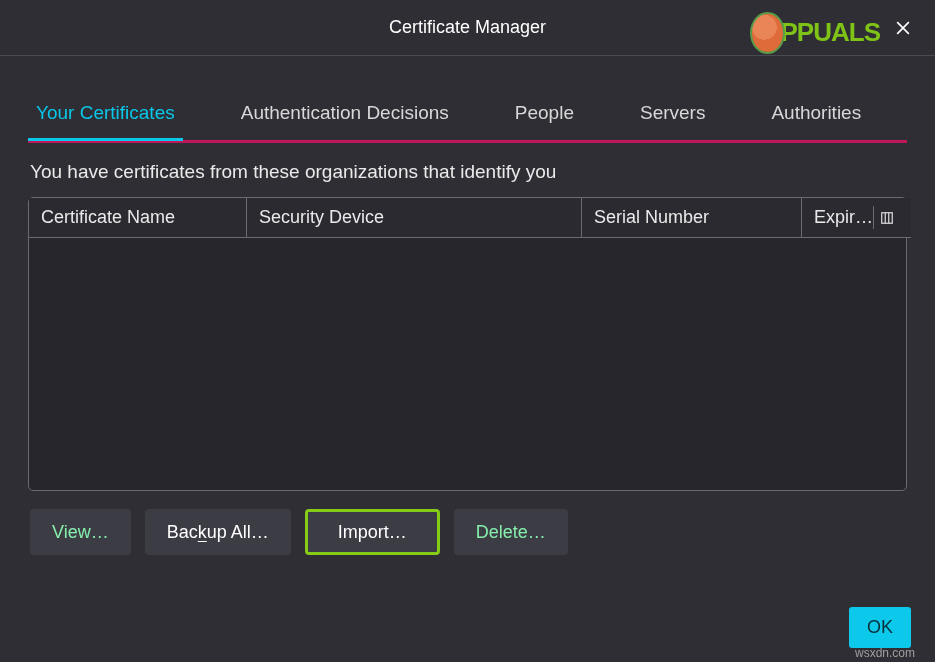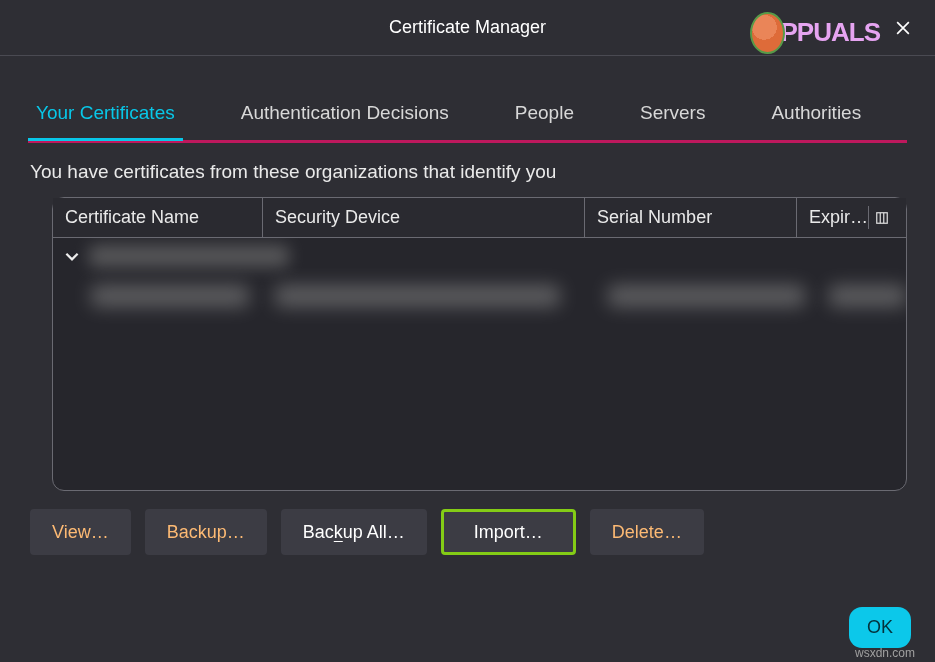--- a/index.html
+++ b/index.html
@@ -50,21 +50,21 @@
       pointer-events: none;
     }
     .logo-watermark .avatar {
       width: 42px; height: 42px;
       border-radius: 50%;
       background: radial-gradient(circle at 40% 35%, #f58a5a 0 40%, #e86f3a 40%);
       border: 2px solid #5aa04a;
       position: relative;
     }
     .logo-watermark .txt {
-      font-size: 26px; font-weight: 700; color: #f0abfc;
+      font-size: 26px; font-weight: 700; color: #84cc16;
       margin-left: -4px; letter-spacing: -1px;
     }
     .content { padding: 0 28px; }
     .tabs {
       display: flex;
       gap: 50px;
       padding-top: 40px;
       padding-bottom: 0;
       border-bottom: 3px solid #be185d;
       justify-content: flex-start;
@@ -82,26 +82,24 @@
       color: #08c7e8;
       border-bottom: 3px solid #08c7e8;
     }
     .intro {
       padding: 18px 0 14px 2px;
       font-size: 19px;
       color: #eaeaea;
     }
     .table-wrap {
       border: 1px solid #6a6a72;
-      border-radius: 12px;
+      border-radius: 5px;
       background: #26262c;
       height: 294px;
       display: flex;
-      flex-direction: column;
-      margin-left: 24px;
     }
     .thead {
       display: flex;
       border-bottom: 1px solid #6a6a72;
       background: #2a2a30;
       height: 40px;
     }
     .th {
       padding: 8px 12px;
       font-size: 18px;
@@ -154,36 +152,36 @@
       height: 46px;
       padding: 0 22px;
       background: #3c3c44;
       color: #fff;
       font-size: 18px;
       border: none;
       border-radius: 4px;
       cursor: pointer;
       display:flex; align-items:center; justify-content:center;
     }
-    .btn.disabled { color: #fdba74; }
+    .btn.disabled { color: #86efac; }
     .btn.import-highlight {
       border: 3px solid #84cc16;
       padding: 4px 30px;
     }
     .btn .ul { text-decoration: underline; text-underline-offset: 3px; }
     .ok-btn {
       position: absolute;
       right: 24px;
       bottom: 14px;
       background: #0cc8ea;
       color: #04313b;
       font-size: 18px;
       font-weight: 500;
       border: none;
-      border-radius: 13px;
+      border-radius: 3px;
       padding: 10px 18px;
       cursor: pointer;
     }
     .wm {
       position:absolute; right:20px; bottom:2px;
       font-size:12px; color:#a0a0a0;
     }
   </style>
 </head>
 <body>
@@ -240,21 +238,20 @@
         <div class="blur c1"></div>
         <div class="blur c2"></div>
         <div class="blur c3"></div>
         <div class="blur c4"></div>
       </div>
     </div>
   </div>
 
   <div class="button-row">
     <button class="btn disabled">View…</button>
-    <button class="btn disabled">Backup…</button>
     <button class="btn">
       <span>Bac</span>
         <span class="ul">k</span>
         <span>up All…</span>
     </button>
     <button class="btn import-highlight">Import…</button>
     <button class="btn disabled">Delete…</button>
   </div>
 </div>
 

